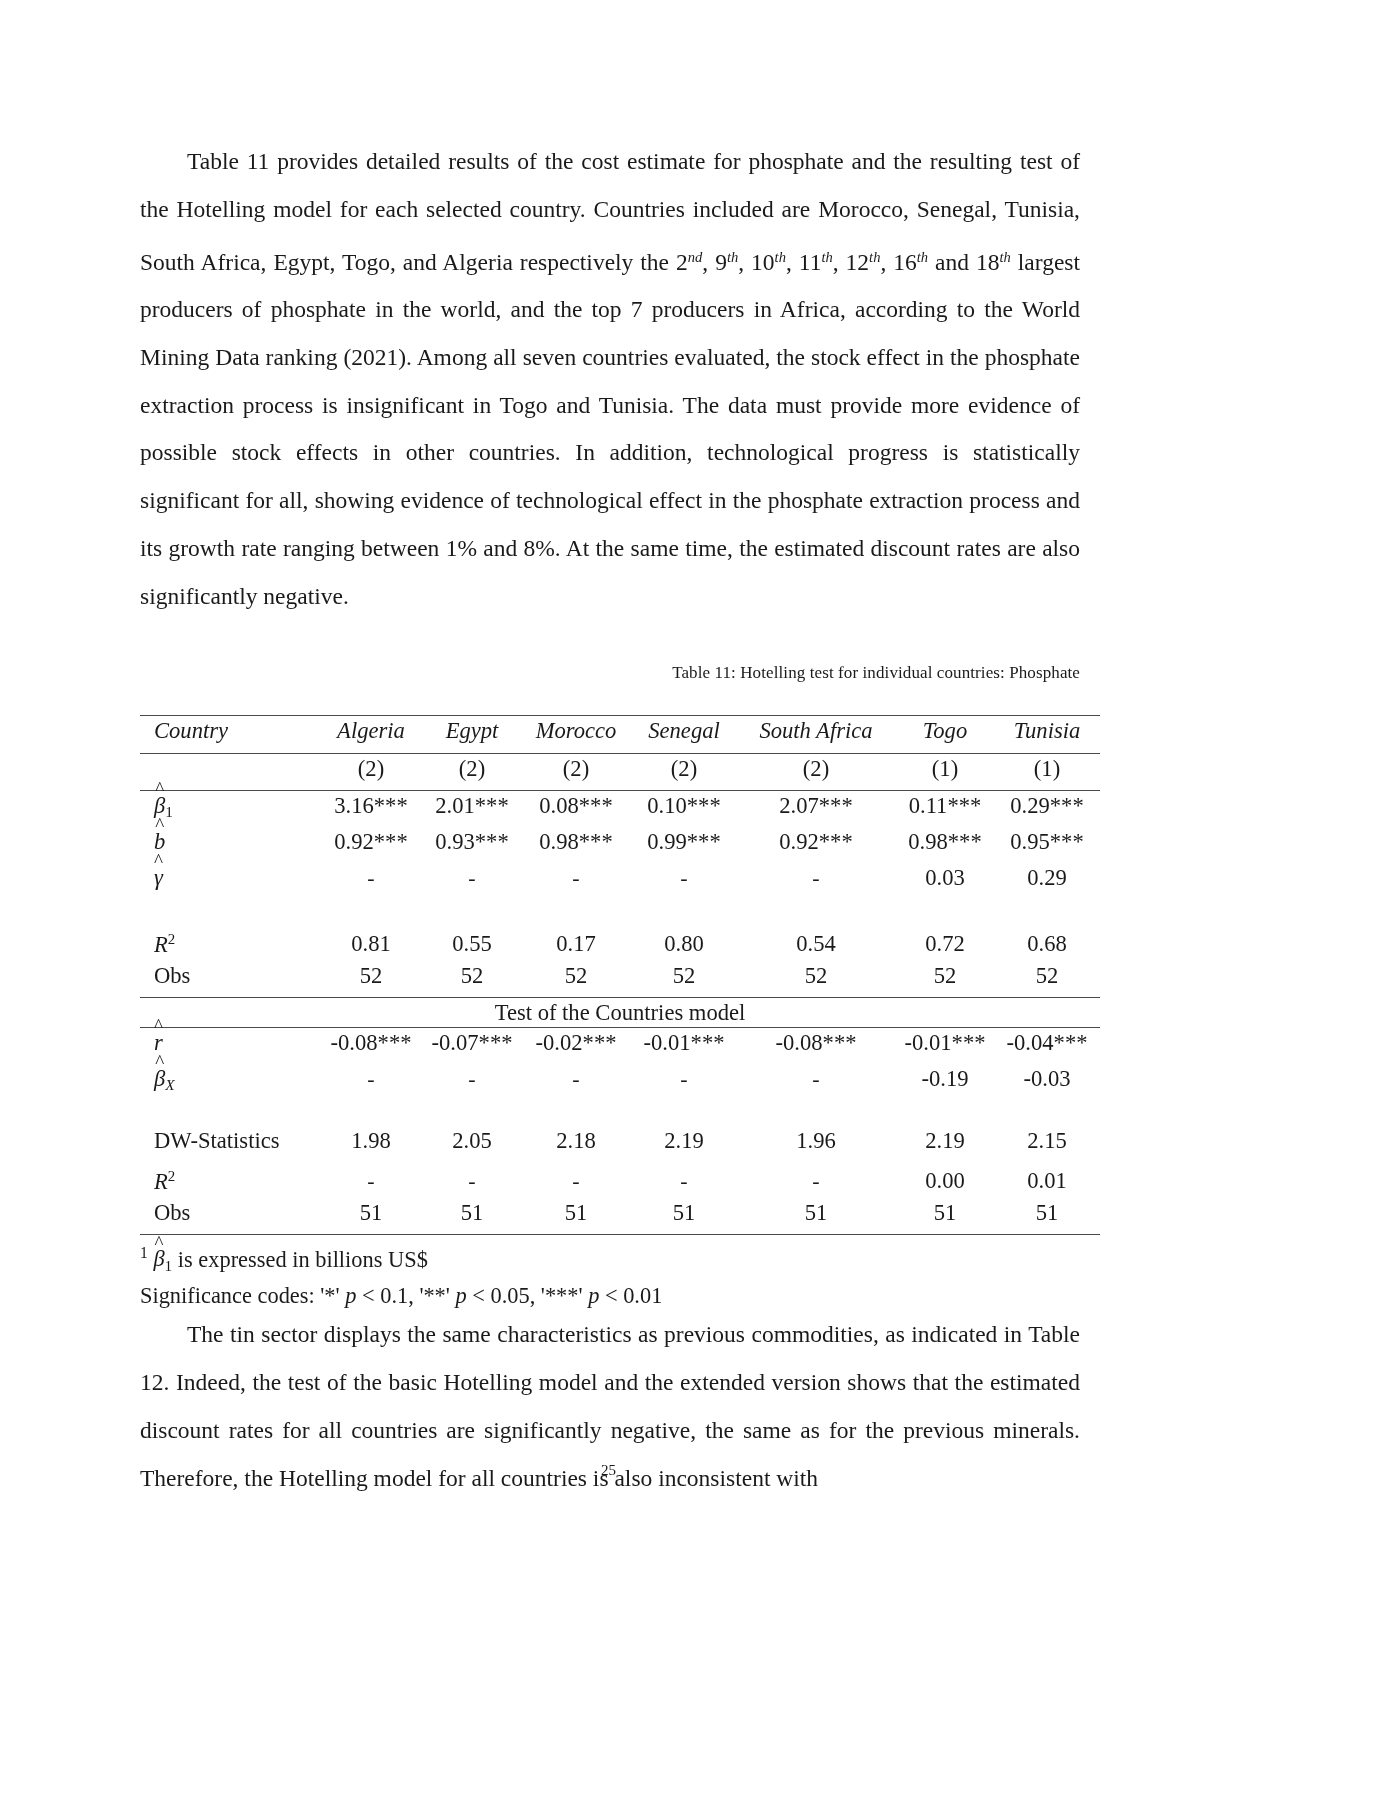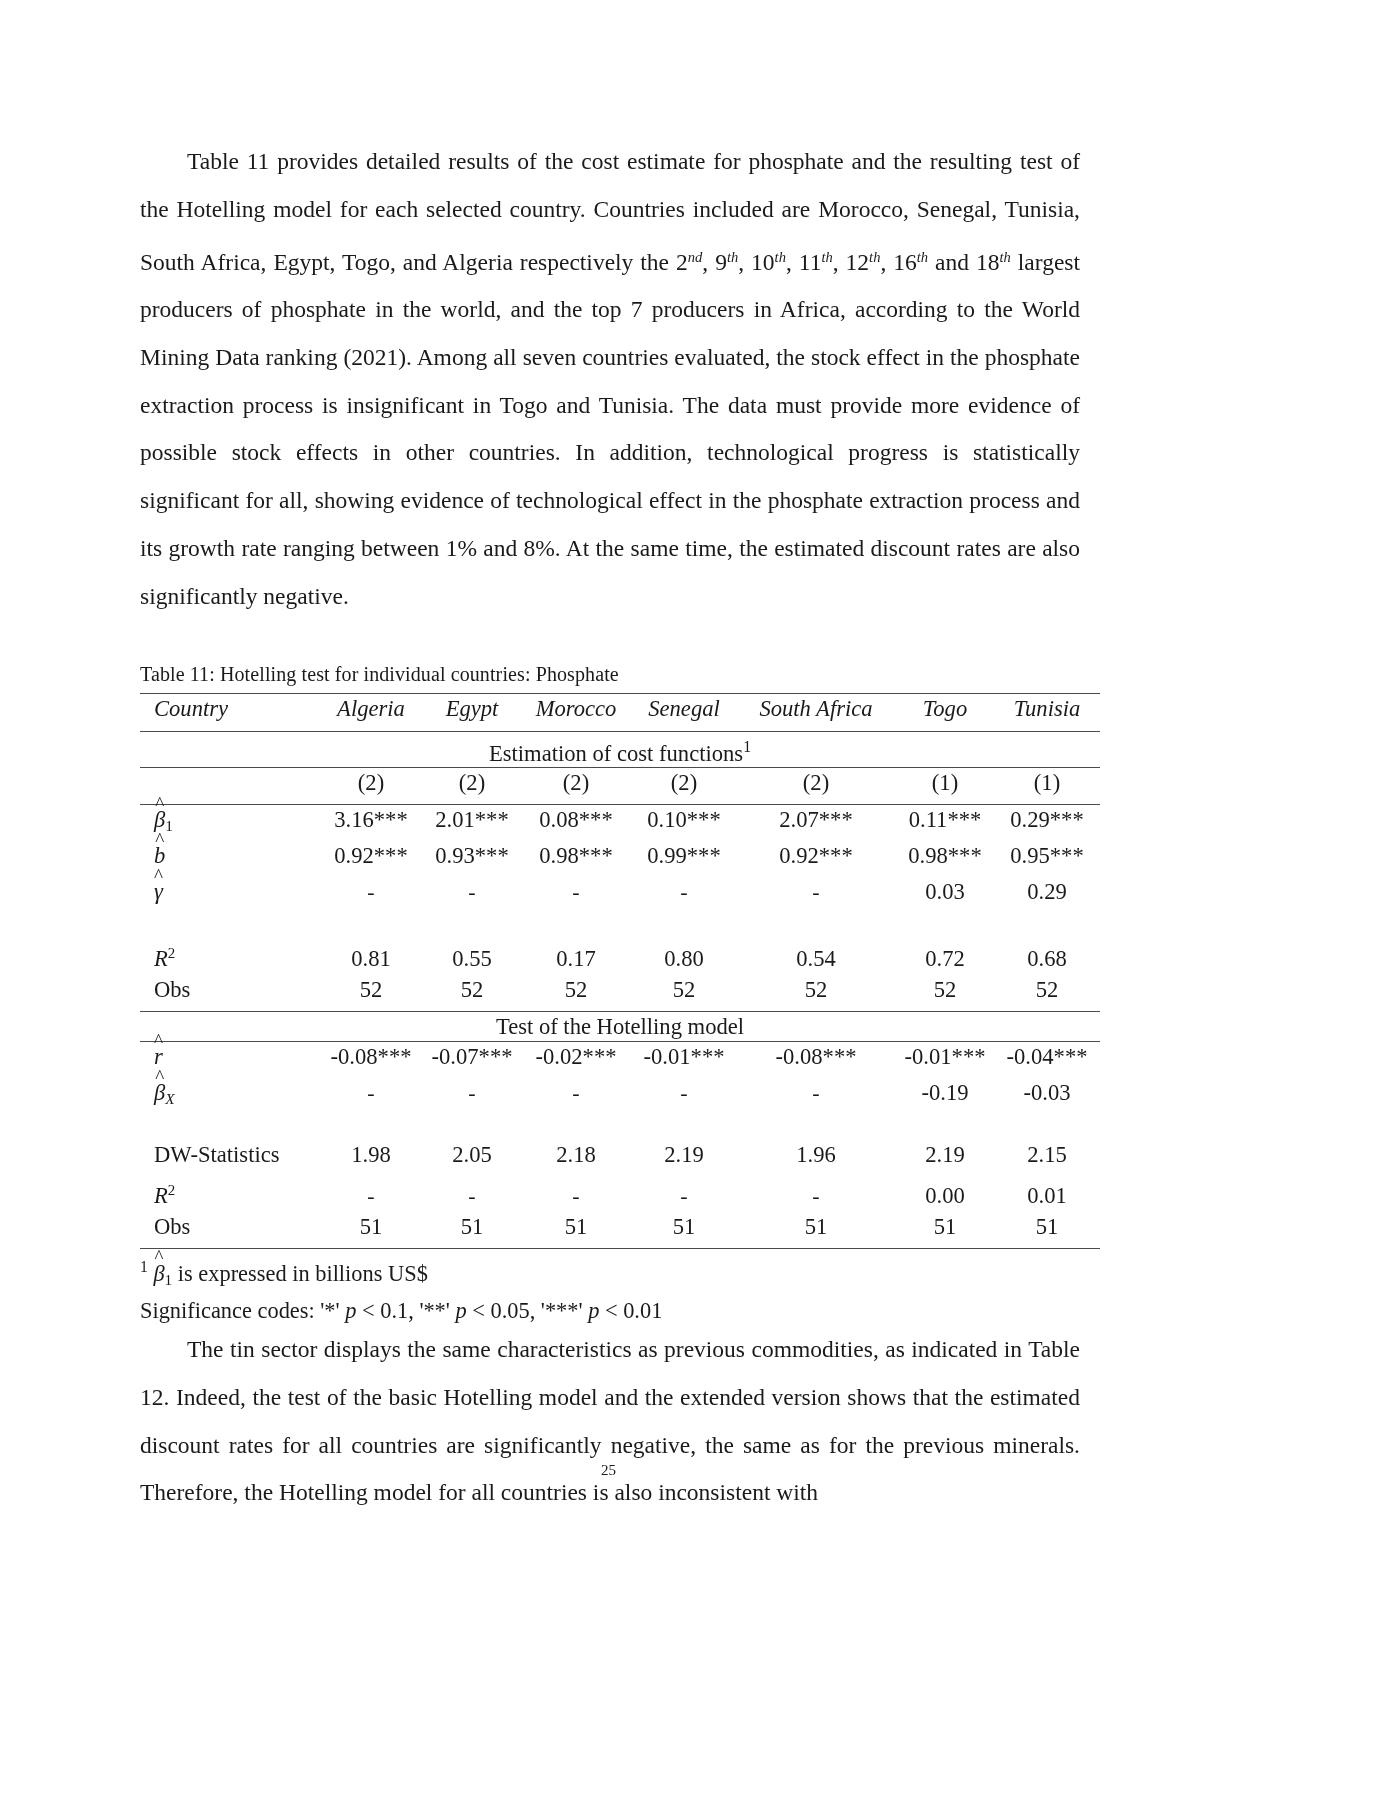--- a/index.html
+++ b/index.html
@@ -43,23 +43,23 @@
     vertical-align: 0.52em;
     font-style: italic;
     font-family: "Liberation Serif", serif;
   }
 
   
   .table-block {
     margin-top: 42px;
   }
   .table-caption {
-    font-size: 20px;
-    text-align: left;
-    margin-bottom: 7px;
+    font-size: 17px;
+    text-align: right;
+    margin-bottom: 32px;
     letter-spacing: 0.1px;
   }
 
   table.hotelling {
     width: 940px;
     border-collapse: collapse;
     font-size: 22.6px;
     table-layout: fixed;
   }
   table.hotelling td, table.hotelling th {
@@ -174,23 +174,20 @@
           <td class="rowlabel pad-h">Country</td>
           <td class="pad-h">Algeria</td>
           <td class="pad-h">Egypt</td>
           <td class="pad-h">Morocco</td>
           <td class="pad-h">Senegal</td>
           <td class="pad-h">South Africa</td>
           <td class="pad-h">Togo</td>
           <td class="pad-h">Tunisia</td>
         </tr>
 
-        <tr class="section-row hline-bot">
-          <td colspan="8"><span>Estimation of cost functions</span><sup class="fn-marker">1</sup></td>
-        </tr>
 
         <tr class="hline-bot">
           <td class="rowlabel pad-row"></td>
           <td class="pad-row">(2)</td>
           <td class="pad-row">(2)</td>
           <td class="pad-row">(2)</td>
           <td class="pad-row">(2)</td>
           <td class="pad-row">(2)</td>
           <td class="pad-row">(1)</td>
           <td class="pad-row">(1)</td>
@@ -249,21 +246,21 @@
           <td>52</td>
           <td>52</td>
           <td>52</td>
           <td>52</td>
           <td>52</td>
           <td>52</td>
           <td>52</td>
         </tr>
 
         <tr class="section-row hline-bot">
-          <td colspan="8">Test of the Hotelling model</td>
+          <td colspan="8">Test of the Countries model</td>
         </tr>
 
         <tr>
           <td class="rowlabel pad-row"><span class="hatwrap"><span class="hatc">^</span><span class="mathit">r</span></span></td>
           <td>-0.08***</td>
           <td>-0.07***</td>
           <td>-0.02***</td>
           <td>-0.01***</td>
           <td>-0.08***</td>
           <td>-0.01***</td>

